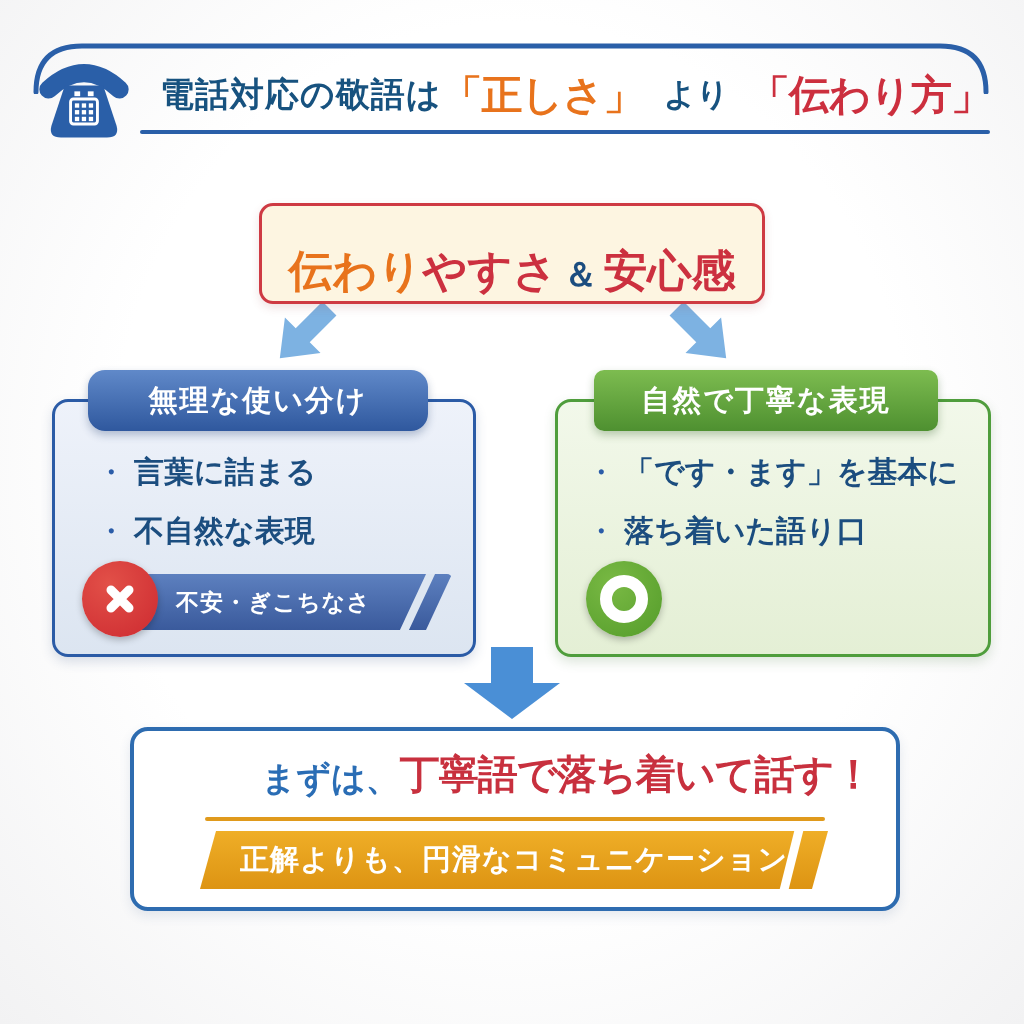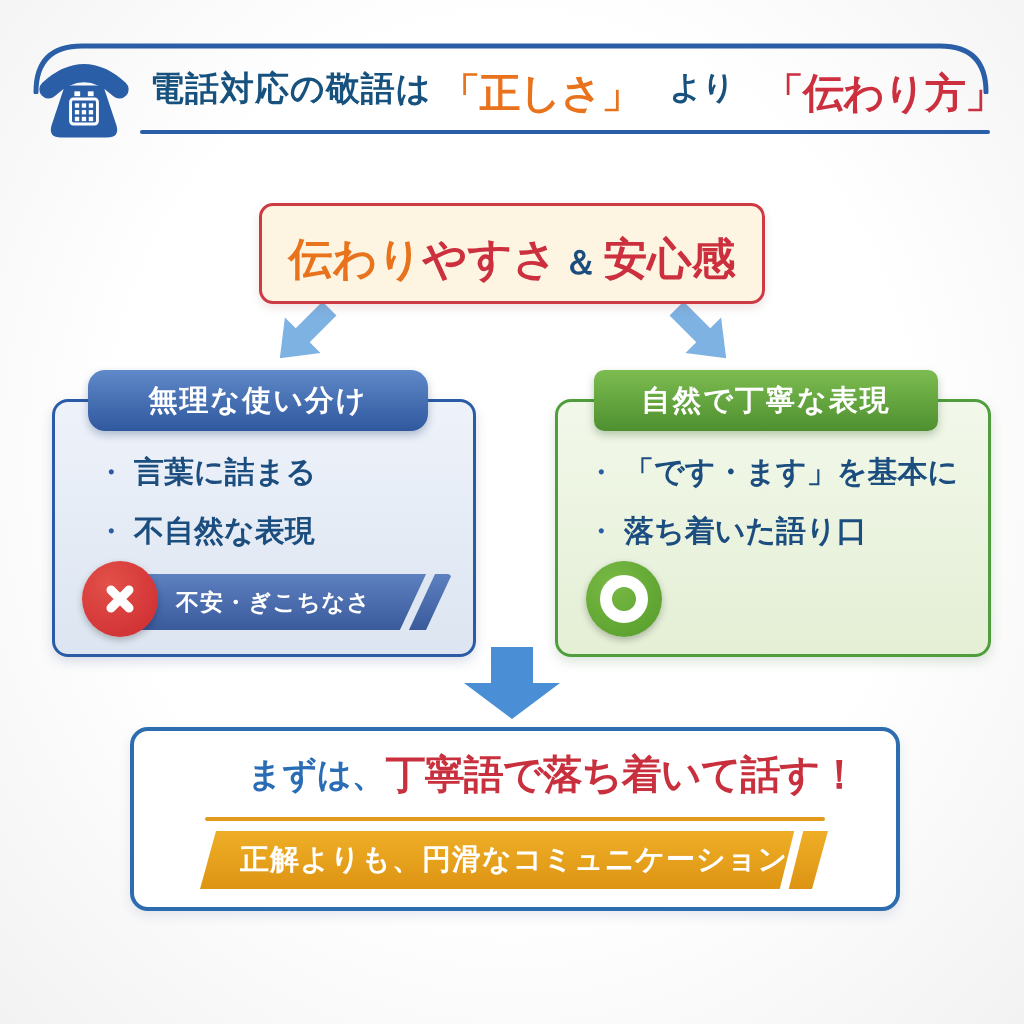--- a/index.html
+++ b/index.html
@@ -6,35 +6,35 @@
   .stage{
     position:relative;width:1024px;height:1024px;overflow:hidden;
     background:radial-gradient(ellipse at 50% 45%, #ffffff 55%, #f2f2f3 100%);
     font-family:"Liberation Sans", sans-serif;
   }
   .abs{position:absolute;}
 
   
   .top-arc{left:30px;top:40px;width:962px;height:54px;}
   .phone{left:36px;top:56px;width:96px;height:88px;}
-  .title-row{left:150px;top:66px;width:860px;height:58px;display:flex;align-items:flex-start;white-space:nowrap;gap:8px;}
+  .title-row{left:160px;top:66px;width:860px;height:58px;display:flex;align-items:center;white-space:nowrap;}
   .t-navy{font-size:34px;font-weight:700;color:#17527f;letter-spacing:1px;}
   .t-orange{font-size:41px;font-weight:900;color:#e8731c;letter-spacing:-1px;}
   .t-small{font-size:32px;font-weight:700;color:#17527f;margin:0 20px;}
   .t-red{font-size:41px;font-weight:900;color:#cc2f3e;letter-spacing:-1px;}
   .divider{left:140px;top:130px;width:850px;height:4px;background:#2a5fa8;border-radius:2px;}
 
   
   .kp-box{
     left:259px;top:203px;width:500px;height:95px;background:#fdf5e1;
     border:3px solid #ce3a43;border-radius:14px;z-index:2;
     display:flex;align-items:flex-end;justify-content:center;
     box-shadow:0 4px 10px rgba(150,60,60,.15);
   }
-  .kp-text{margin-bottom:12px;white-space:nowrap;}
+  .kp-text{white-space:nowrap;}
   .kp-orange{font-size:44px;font-weight:900;color:#e8731c;}
   .kp-red{font-size:44px;font-weight:900;color:#cc303f;}
   .kp-amp{font-size:34px;font-weight:900;color:#1b4d7f;margin:0 6px;}
   .kp-banner{
     left:284px;top:165px;width:466px;height:55px;z-index:3;
     background:linear-gradient(180deg,#dd4b52,#cf3a43);border-radius:12px;
     display:flex;align-items:center;justify-content:center;gap:16px;
     box-shadow:0 3px 8px rgba(120,30,30,.25);
   }
   .kp-banner .label{color:#fff;font-size:30px;font-weight:900;letter-spacing:2px;white-space:nowrap;}
@@ -94,21 +94,21 @@
 
   
   .arr-down{left:464px;top:647px;width:96px;height:72px;}
 
   
   .concl-box{
     left:130px;top:727px;width:762px;height:176px;background:#ffffff;
     border:4px solid #2e6cb0;border-radius:18px;z-index:1;
     box-shadow:0 5px 12px rgba(50,80,130,.12);
   }
-  .concl-line{left:124px;top:747px;width:762px;display:flex;align-items:center;justify-content:center;white-space:nowrap;z-index:2;padding-left:48px;}
+  .concl-line{left:138px;top:747px;width:762px;display:flex;align-items:flex-end;justify-content:center;white-space:nowrap;z-index:2;padding-left:48px;}
   .c-blue{font-size:34px;font-weight:900;color:#2a6db5;}
   .c-red{font-size:40px;font-weight:900;color:#c8303e;letter-spacing:-1px;}
   .orange-rule{left:205px;top:817px;width:620px;height:4px;background:#e09a1c;border-radius:2px;z-index:2;}
   .ribbon-orange{
     left:200px;top:831px;width:628px;height:58px;z-index:2;
     background:linear-gradient(180deg,#efae27,#dd9413);
     clip-path:polygon(16px 0,100% 0,calc(100% - 16px) 100%,0 100%);
     display:flex;align-items:center;justify-content:center;position:absolute;
   }
   .ribbon-orange::after{content:"";position:absolute;top:-2px;bottom:-2px;right:32px;width:9px;background:#ffffff;transform:skewX(-14deg);}

